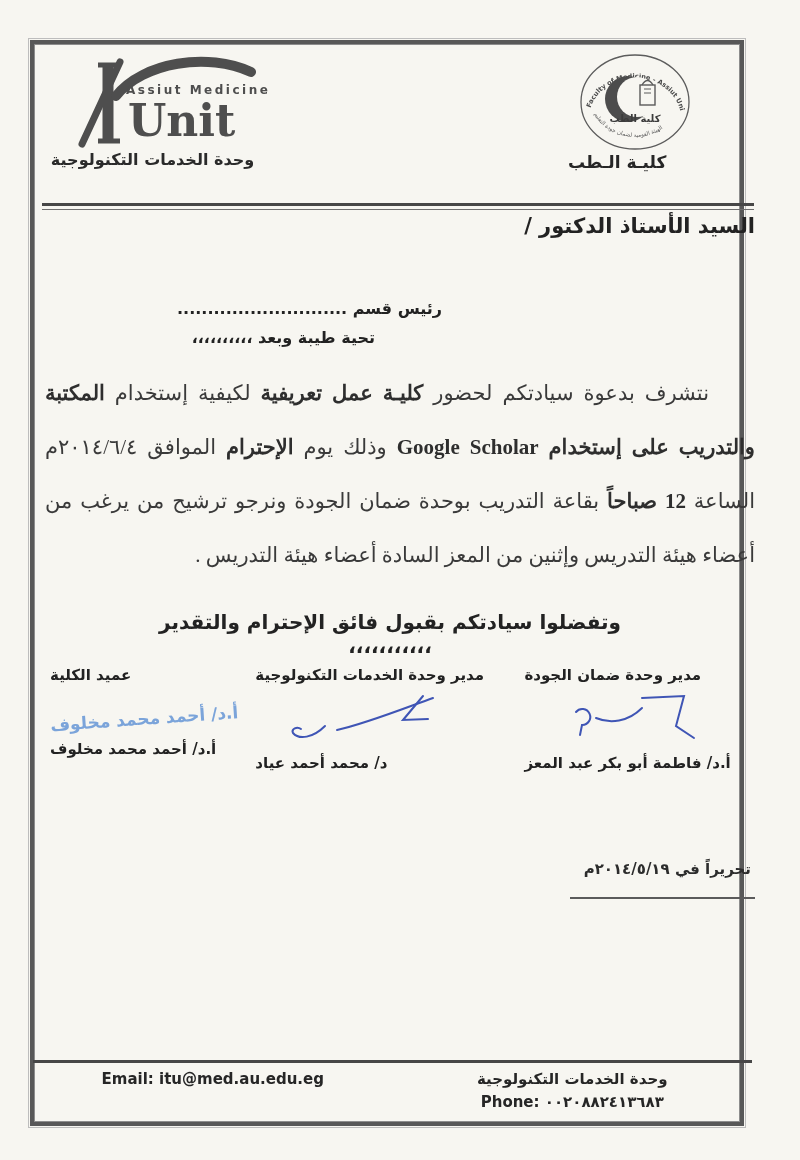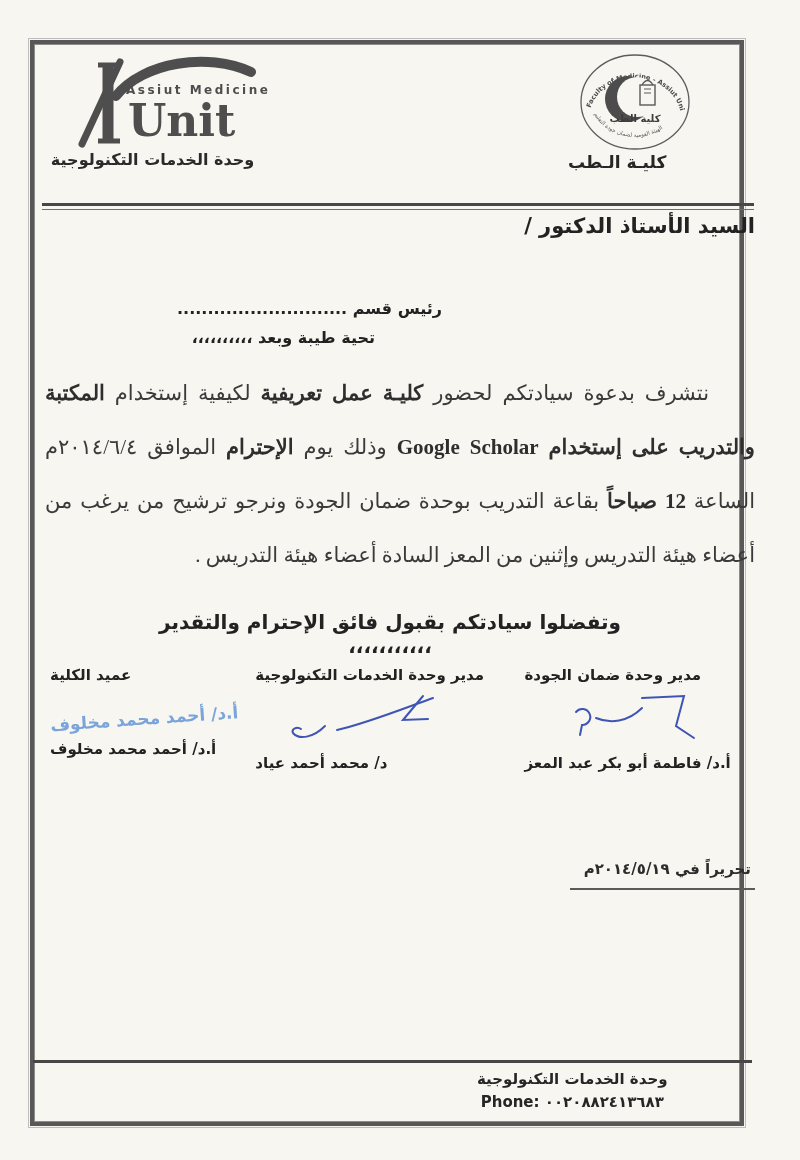--- a/index.html
+++ b/index.html
@@ -45,21 +45,21 @@
   .sig-col.c2{width:29%;}
   .sig-title{font-family:"DejaVu Sans",sans-serif;font-weight:bold;font-size:15px;color:#222;direction:rtl;}
   .sig-art{height:62px;margin:2px 0 0 0;}
   .sig-hand{height:40px;line-height:40px;margin-top:14px;color:#7ba4da;
     font-family:"DejaVu Sans",sans-serif;font-weight:bold;font-size:17px;
     transform:rotate(-4deg);direction:rtl;}
   .sig-name{font-family:"DejaVu Sans",sans-serif;font-weight:bold;font-size:15px;color:#222;direction:rtl;margin-top:2px;}
   
   .issued{position:absolute;right:45px;top:860px;font-family:"DejaVu Sans",sans-serif;
     font-weight:bold;font-size:15px;color:#2c2c2c;direction:rtl;
-    border-bottom:2px solid #5b5b5b;padding:0 4px 10px 14px;}
+    border-bottom:2px solid #5b5b5b;padding:0 4px 19px 14px;}
   .fsep{position:absolute;left:33px;right:48px;top:1060px;height:0;border-top:3px solid #474747;}
   .footer{position:absolute;left:33px;right:48px;top:1068px;display:flex;
     font-family:"DejaVu Sans",sans-serif;font-weight:bold;font-size:15px;color:#262626;}
   .fcol{width:50%;text-align:center;line-height:23px;}
   .fcol .row{white-space:nowrap;}
 </style>
 </head>
 <body>
 
 <div class="frame">
@@ -146,18 +146,19 @@
     <div class="sig-hand">أ.د/ أحمد محمد مخلوف</div>
     <div class="sig-name">أ.د/ أحمد محمد مخلوف</div>
   </div>
 </div>
 
 <div class="issued">تحريراً في ٢٠١٤/٥/١٩م</div>
 
 <div class="fsep"></div>
 <div class="footer">
   <div class="fcol">
+    <div class="row"><span>Email:</span> <span>itu@med.au.edu.eg</span></div>
   </div>
   <div class="fcol">
     <div class="row" dir="rtl">وحدة الخدمات التكنولوجية</div>
     <div class="row"><span>Phone:</span> <span>٠٠٢٠٨٨٢٤١٣٦٨٣</span></div>
   </div>
 </div>
 
 </body></html>

